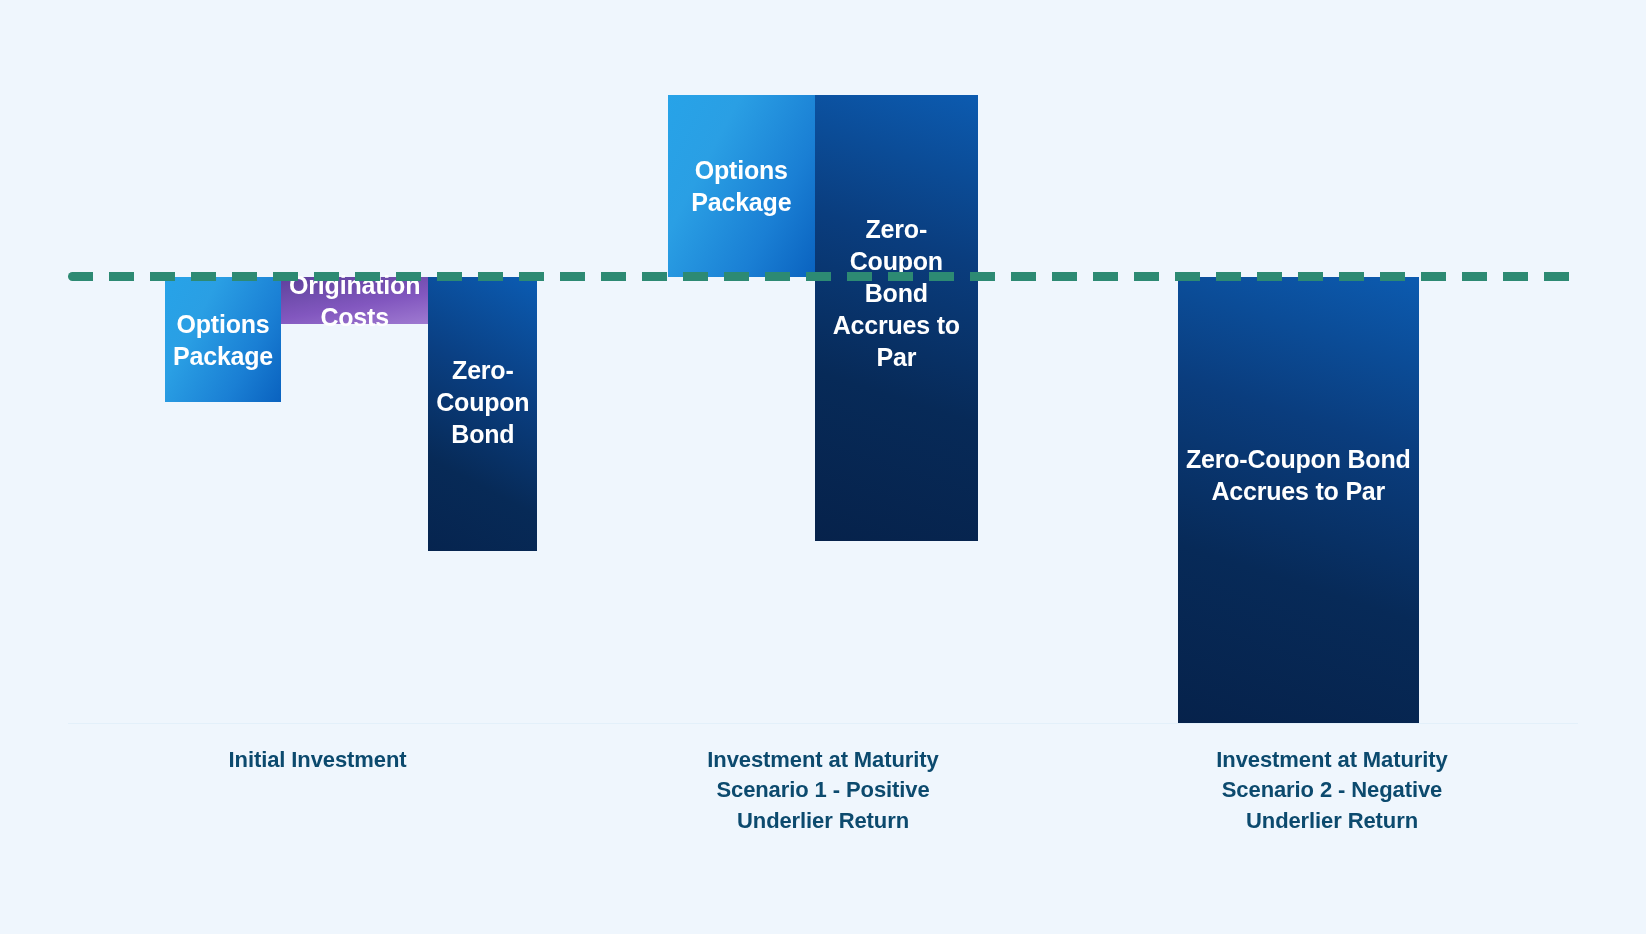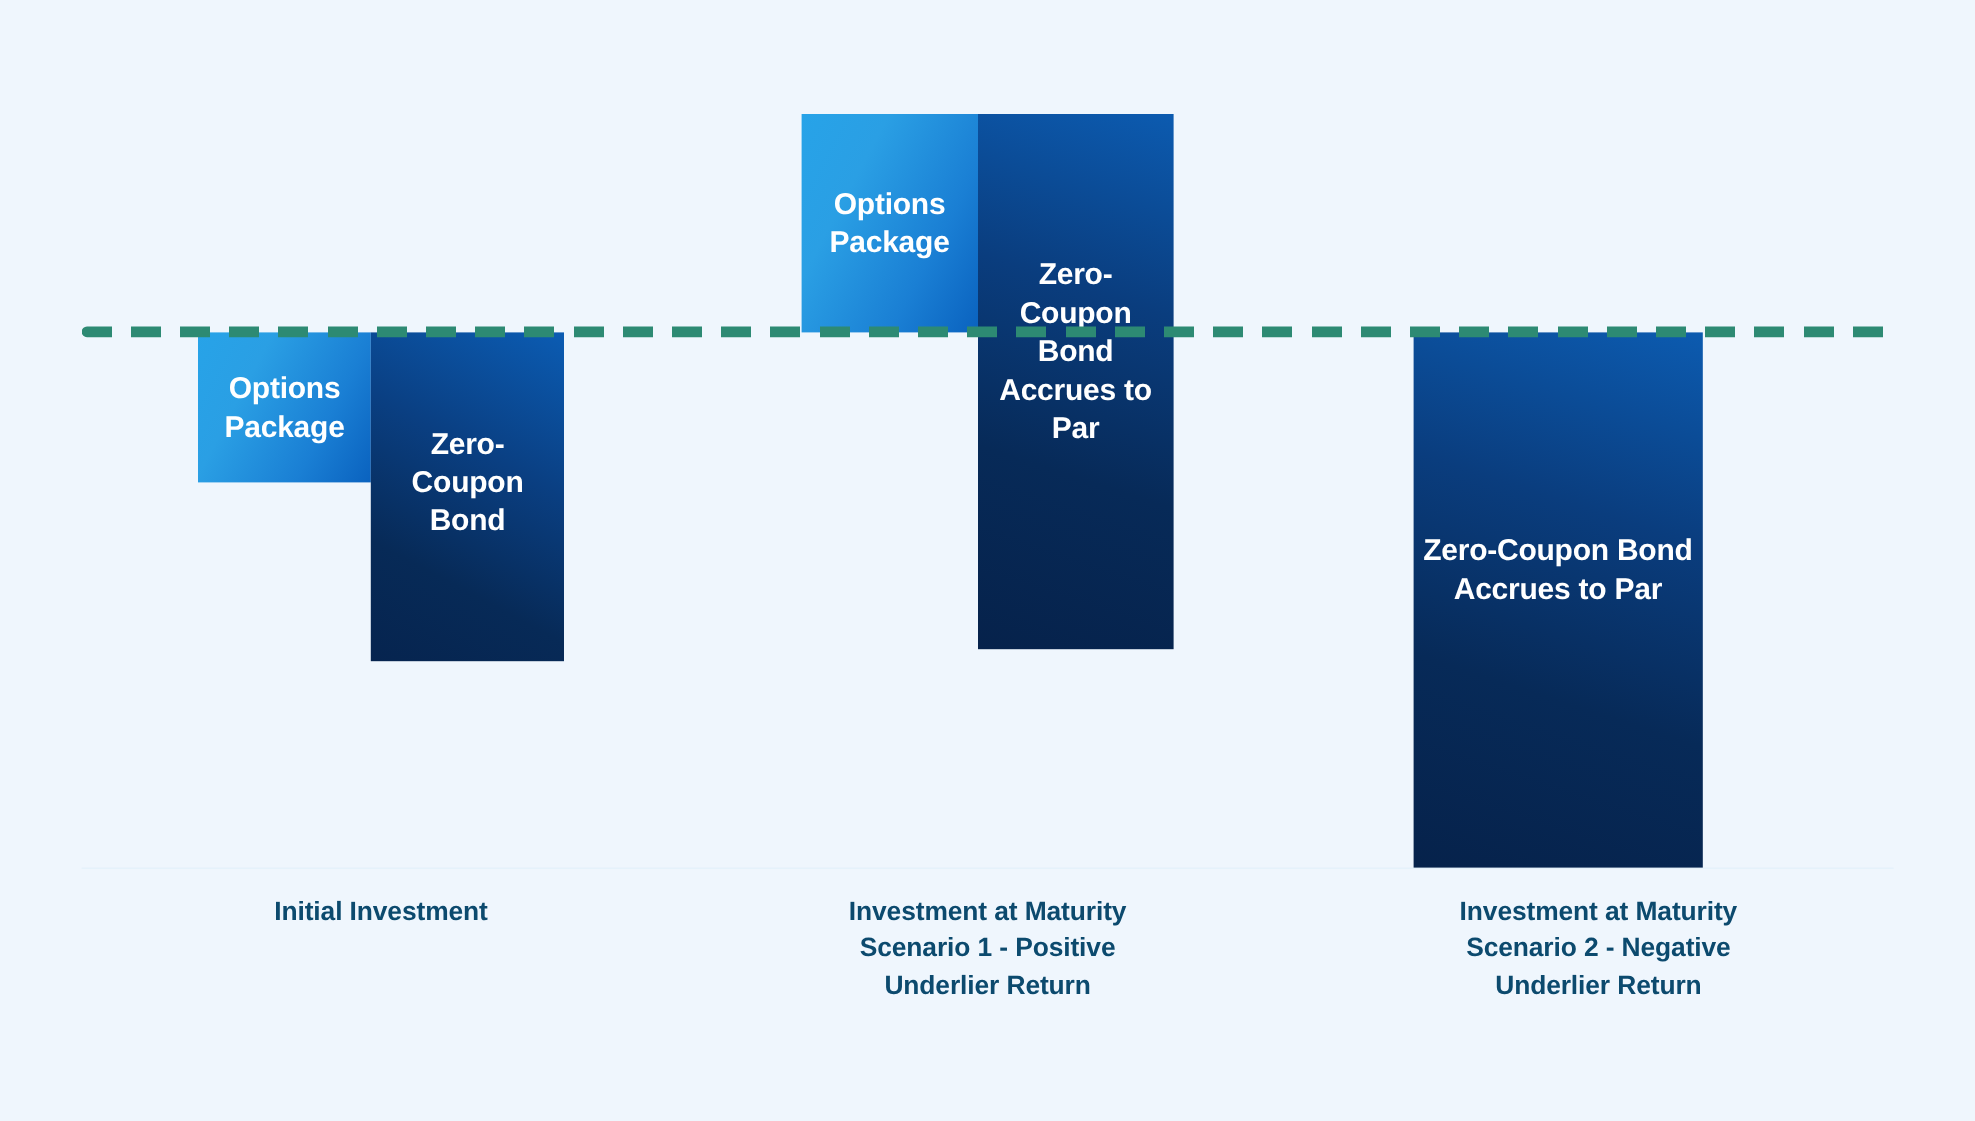--- a/index.html
+++ b/index.html
@@ -115,20 +115,23 @@
 
 <div id="chart-root">
 
   <div class="baseline"></div>
 
   <div class="bar-col" style="left:165px; width:305px;">
     <div class="bar-stack" style="height:446px;">
       <div class="seg seg-options" style="height:125px;">
         <span class="seg-label">Options Package</span>
       </div>
+      <div class="seg seg-origination" style="height:47px;">
+        <span class="seg-label">Origination Costs</span>
+      </div>
       <div class="seg seg-bond" style="height:274px;">
         <span class="seg-label" style="transform:translateY(-12px);">Zero-Coupon Bond</span>
       </div>
     </div>
   </div>
 
   <div class="bar-col" style="left:668px; width:310px;">
     <div class="bar-stack" style="height:628px;">
       <div class="seg seg-options" style="height:182px;">
         <span class="seg-label">Options Package</span>

